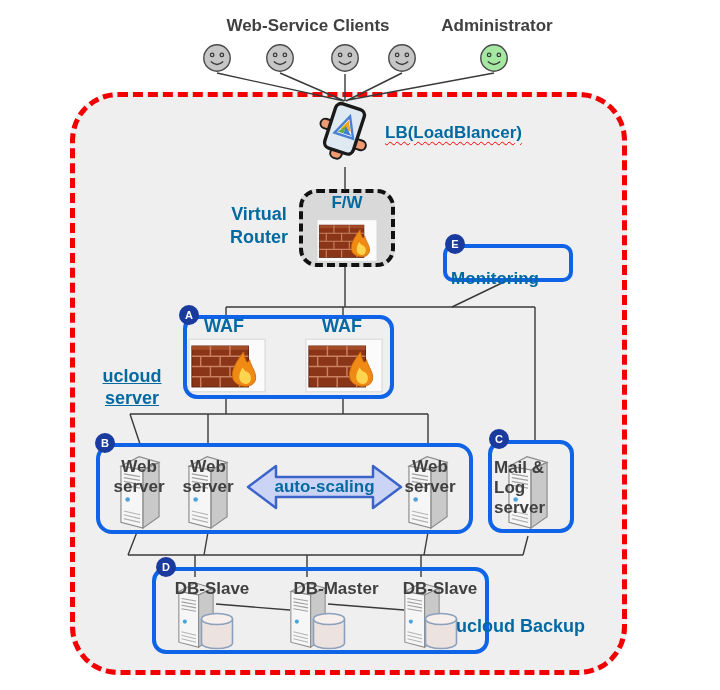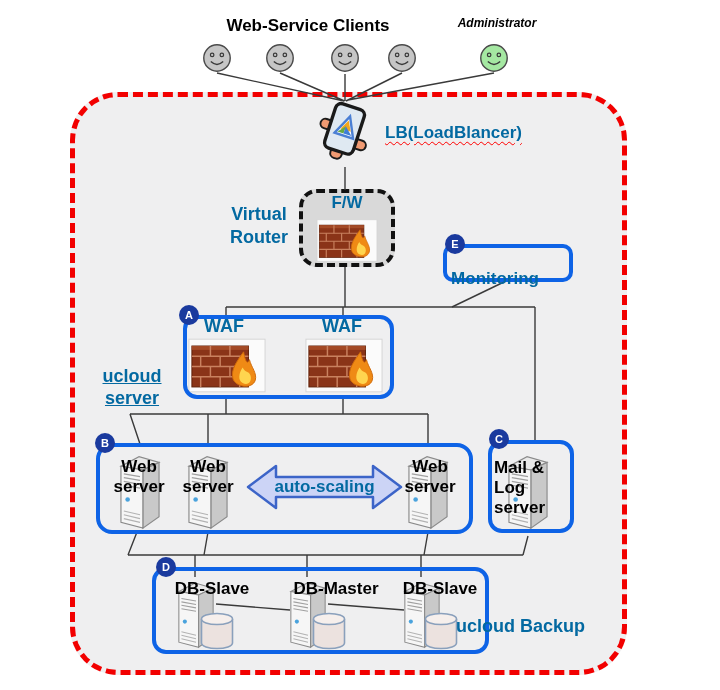--- a/index.html
+++ b/index.html
@@ -1,18 +1,18 @@
 <!DOCTYPE html>
 <html><head>
 <meta charset="utf-8">
 <style>
   html,body{margin:0;padding:0;background:#fff;}
   .stage{position:relative;width:720px;height:690px;background:#fff;
          font-family:"Liberation Sans",sans-serif;overflow:hidden;}
-  .lbl{position:absolute;font-weight:bold;color:#000000;z-index:5;}
+  .lbl{position:absolute;font-weight:bold;color:#404040;z-index:5;}
   .center{text-align:center;}
   .red{color:#0369a1;}
   .region{position:absolute;box-sizing:border-box;border:5px dashed #f20000;
           border-radius:48px;background:#efeff0;z-index:1;}
   .fwbox{position:absolute;box-sizing:border-box;background:#d9d9d9;
          border:4px dashed #111;border-radius:18px;z-index:2;}
   .bluebox{position:absolute;box-sizing:border-box;border:4px solid #0e63e6;
            border-radius:14px;z-index:4;background:transparent;}
   .badge{position:absolute;width:20px;height:20px;border-radius:50%;
          background:#1a3a9e;color:#fff;font-size:11px;font-weight:bold;
@@ -127,21 +127,21 @@
   <div class="bluebox" style="left:488px;top:440px;width:86px;height:93px;"></div>
   <div class="bluebox" style="left:152px;top:567px;width:337px;height:87px;"></div>
 
   <div class="badge" style="left:179px;top:305px;">A</div>
   <div class="badge" style="left:95px;top:433px;">B</div>
   <div class="badge" style="left:489px;top:429px;">C</div>
   <div class="badge" style="left:156px;top:557px;">D</div>
   <div class="badge" style="left:445px;top:234px;">E</div>
 
   <div class="lbl center" style="left:212px;top:16px;width:192px;font-size:17px;">Web-Service Clients</div>
-  <div class="lbl center" style="left:432px;top:16px;width:130px;font-size:12px;font-style:italic;">Administrator</div>
+  <div class="lbl center" style="left:432px;top:16px;width:130px;font-size:17px;">Administrator</div>
 
   <div class="lbl red wavy" style="left:385px;top:123px;font-size:17px;">LB(LoadBlancer)</div>
 
   <div class="lbl red center" style="left:222px;top:203px;width:74px;font-size:18px;line-height:1.25;">Virtual Router</div>
   <div class="lbl red center" style="left:299px;top:193px;width:96px;font-size:17px;text-align:center;">F/W</div>
 
   <div class="lbl red center" style="left:443px;top:260px;width:104px;height:38px;line-height:38px;font-size:17px;">Monitoring</div>
 
   <div class="lbl red center" style="left:194px;top:316px;width:60px;font-size:18px;">WAF</div>
   <div class="lbl red center" style="left:312px;top:316px;width:60px;font-size:18px;">WAF</div>

